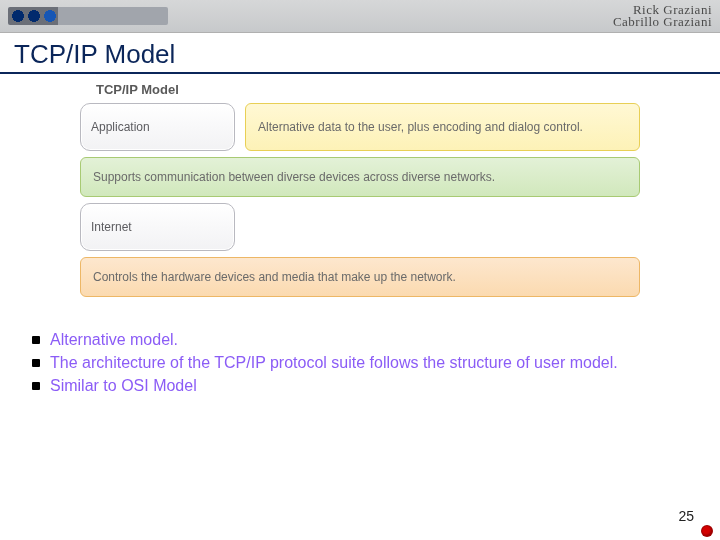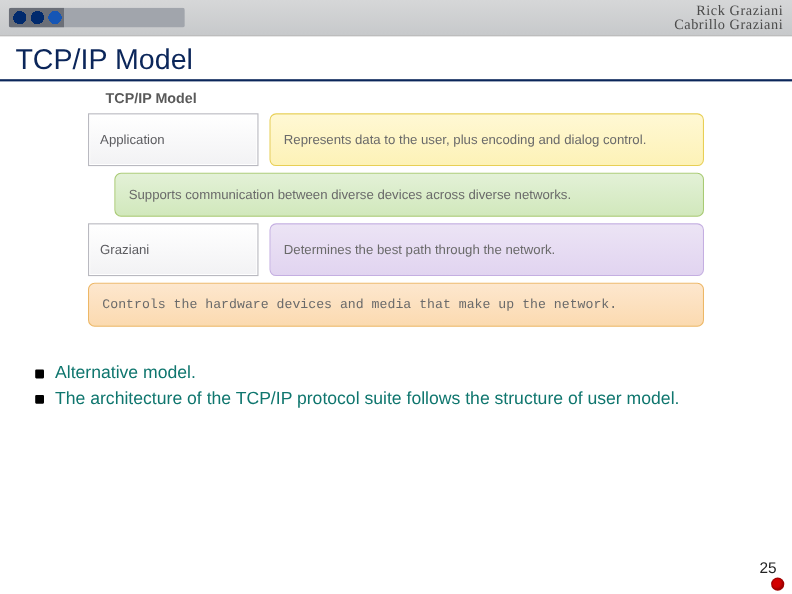--- a/index.html
+++ b/index.html
@@ -60,56 +60,56 @@
   }
   .row {
     display: flex;
     gap: 10px;
     margin-bottom: 6px;
   }
   .layer {
     width: 155px;
     background: linear-gradient(#ffffff, #f2f2f4);
     border: 1px solid #b9b9c0;
-    border-radius: 0;
+    border-radius: 10px;
     padding: 16px 10px;
     font-size: 12px;
     color: #5c5c60;
     box-shadow: inset 0 0 0 1px #fff;
   }
   .desc {
     flex: 1;
     border: 1px solid;
     border-radius: 6px;
     padding: 12px 12px;
     font-size: 12px;
     color: #6a6a6a;
     display: flex;
     align-items: center;
   }
   .desc.yellow { background: linear-gradient(#fff8d4, #fdf2b7); border-color: #e8cf55; }
-  .desc.green  { background: linear-gradient(#e3f1d7, #d1e8bc); border-color: #a8ca73; margin-left: 24px; }
+  .desc.green  { background: linear-gradient(#e3f1d7, #d1e8bc); border-color: #a8ca73; }
   .desc.purple { background: linear-gradient(#ece4f5, #e1d4f0); border-color: #c4aee1; }
-  .desc.orange { background: linear-gradient(#fde7ce, #fbdab0); border-color: #edb766; font-family: Liberation Mono, monospace; }
+  .desc.orange { background: linear-gradient(#fde7ce, #fbdab0); border-color: #edb766; }
 
   ul.bullets {
     list-style: none;
     padding: 26px 28px 0 32px;
     font-size: 16px;
-    color: #0f766e;
+    color: #8b5cf6;
   }
   ul.bullets li { padding: 2px 0 2px 18px; position: relative; line-height: 1.18; }
   ul.bullets li::before {
     content: ""; position: absolute; left: 0; top: 7px;
     width: 8px; height: 8px; background: #000; border-radius: 1px;
   }
 
   .slidenum {
     position: absolute;
-    bottom: 16px; right: 14px;
+    bottom: 16px; right: 26px;
     font-size: 14px;
   }
   .red-dot {
     position: absolute;
     bottom: 4px; right: 8px;
     width: 10px; height: 10px;
     background: #d40000;
     border-radius: 50%;
     box-shadow: inset -1px -1px 2px rgba(0,0,0,.3), 0 0 0 1px #a00000;
   }
@@ -125,33 +125,33 @@
   </div>
 </div>
 
 <h1 class="slide-title">TCP/IP Model</h1>
 
 <div class="diagram">
   <div class="diagram-title">TCP/IP Model</div>
 
   <div class="row">
     <div class="layer">Application</div>
-    <div class="desc yellow">Represents data to the user, plus encoding and dialog control.</div>
+    <div class="desc yellow">Alternative data to the user, plus encoding and dialog control.</div>
   </div>
   <div class="row">
     <div class="desc green">Supports communication between diverse devices across diverse networks.</div>
   </div>
   <div class="row">
-    <div class="layer">Graziani</div>
-    <div class="desc purple">Determines the best path through the network.</div>
+    <div class="layer">Internet</div>
   </div>
   <div class="row">
     <div class="desc orange">Controls the hardware devices and media that make up the network.</div>
   </div>
 </div>
 
 <ul class="bullets">
   <li>Alternative model.</li>
   <li>The architecture of the TCP/IP protocol suite follows the structure of user model.</li>
+  <li>Similar to OSI Model</li>
 </ul>
 
 <div class="slidenum">25</div>
 <div class="red-dot"></div>
 
 </body></html>

